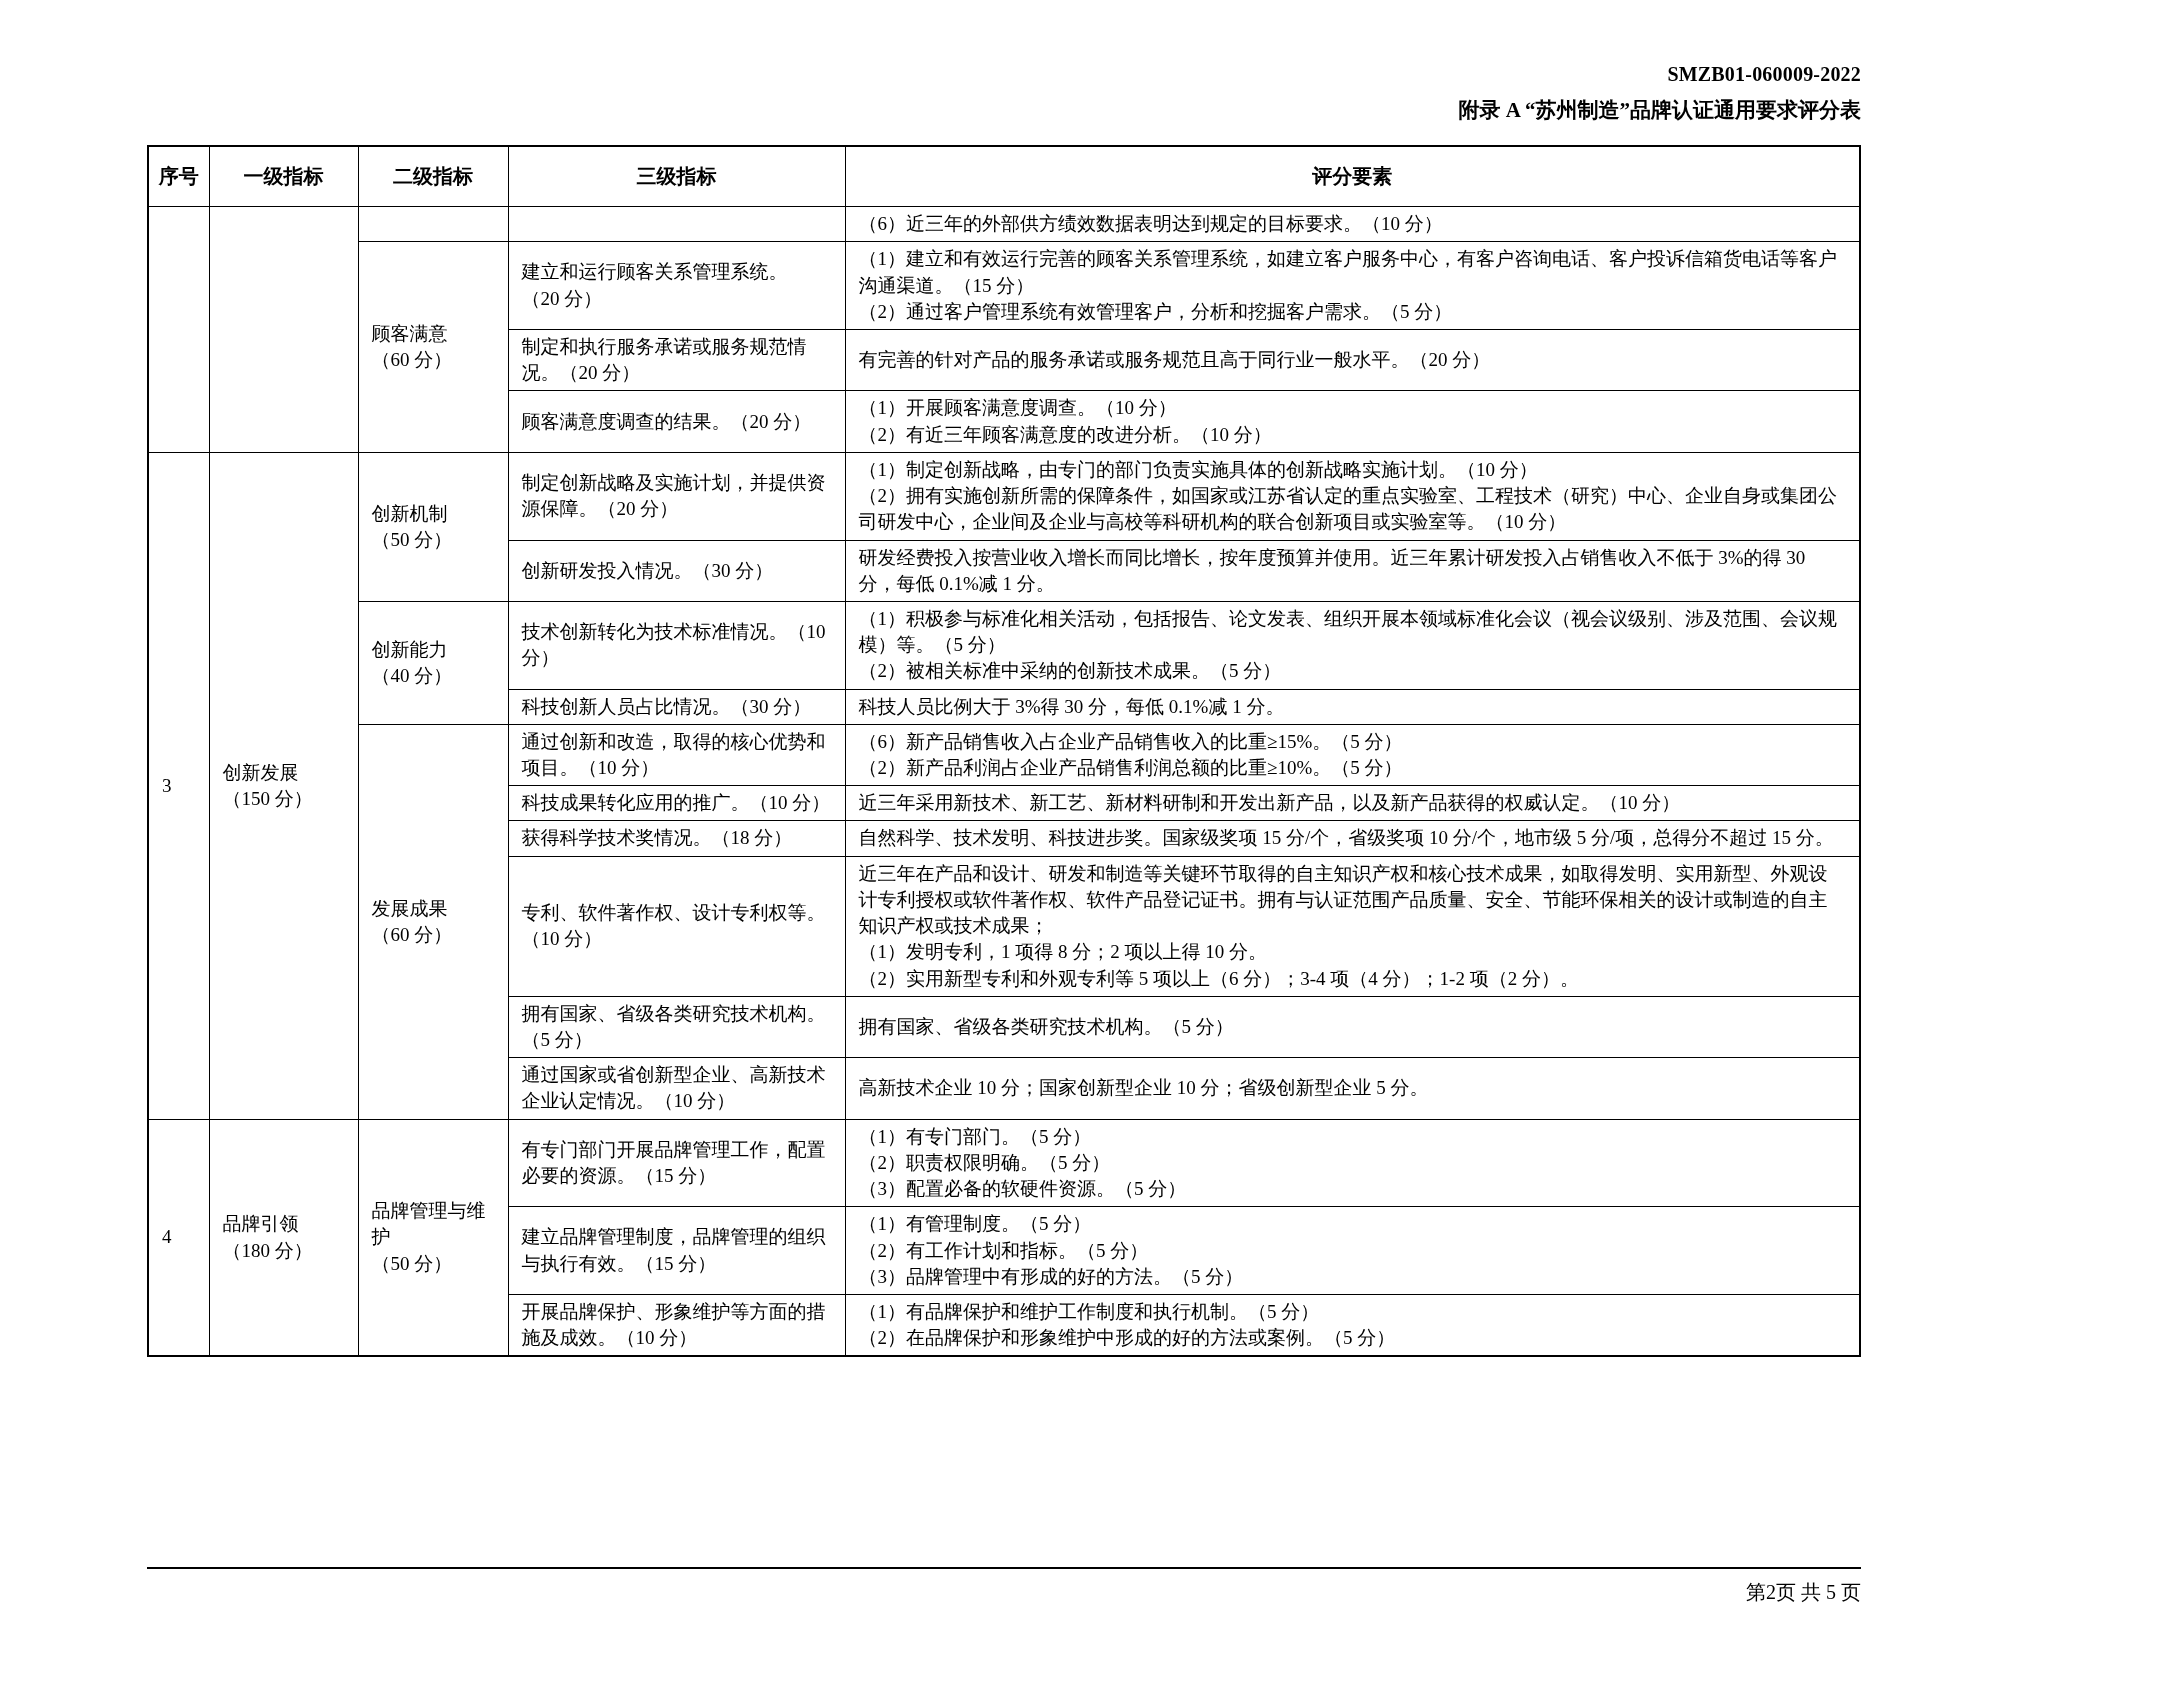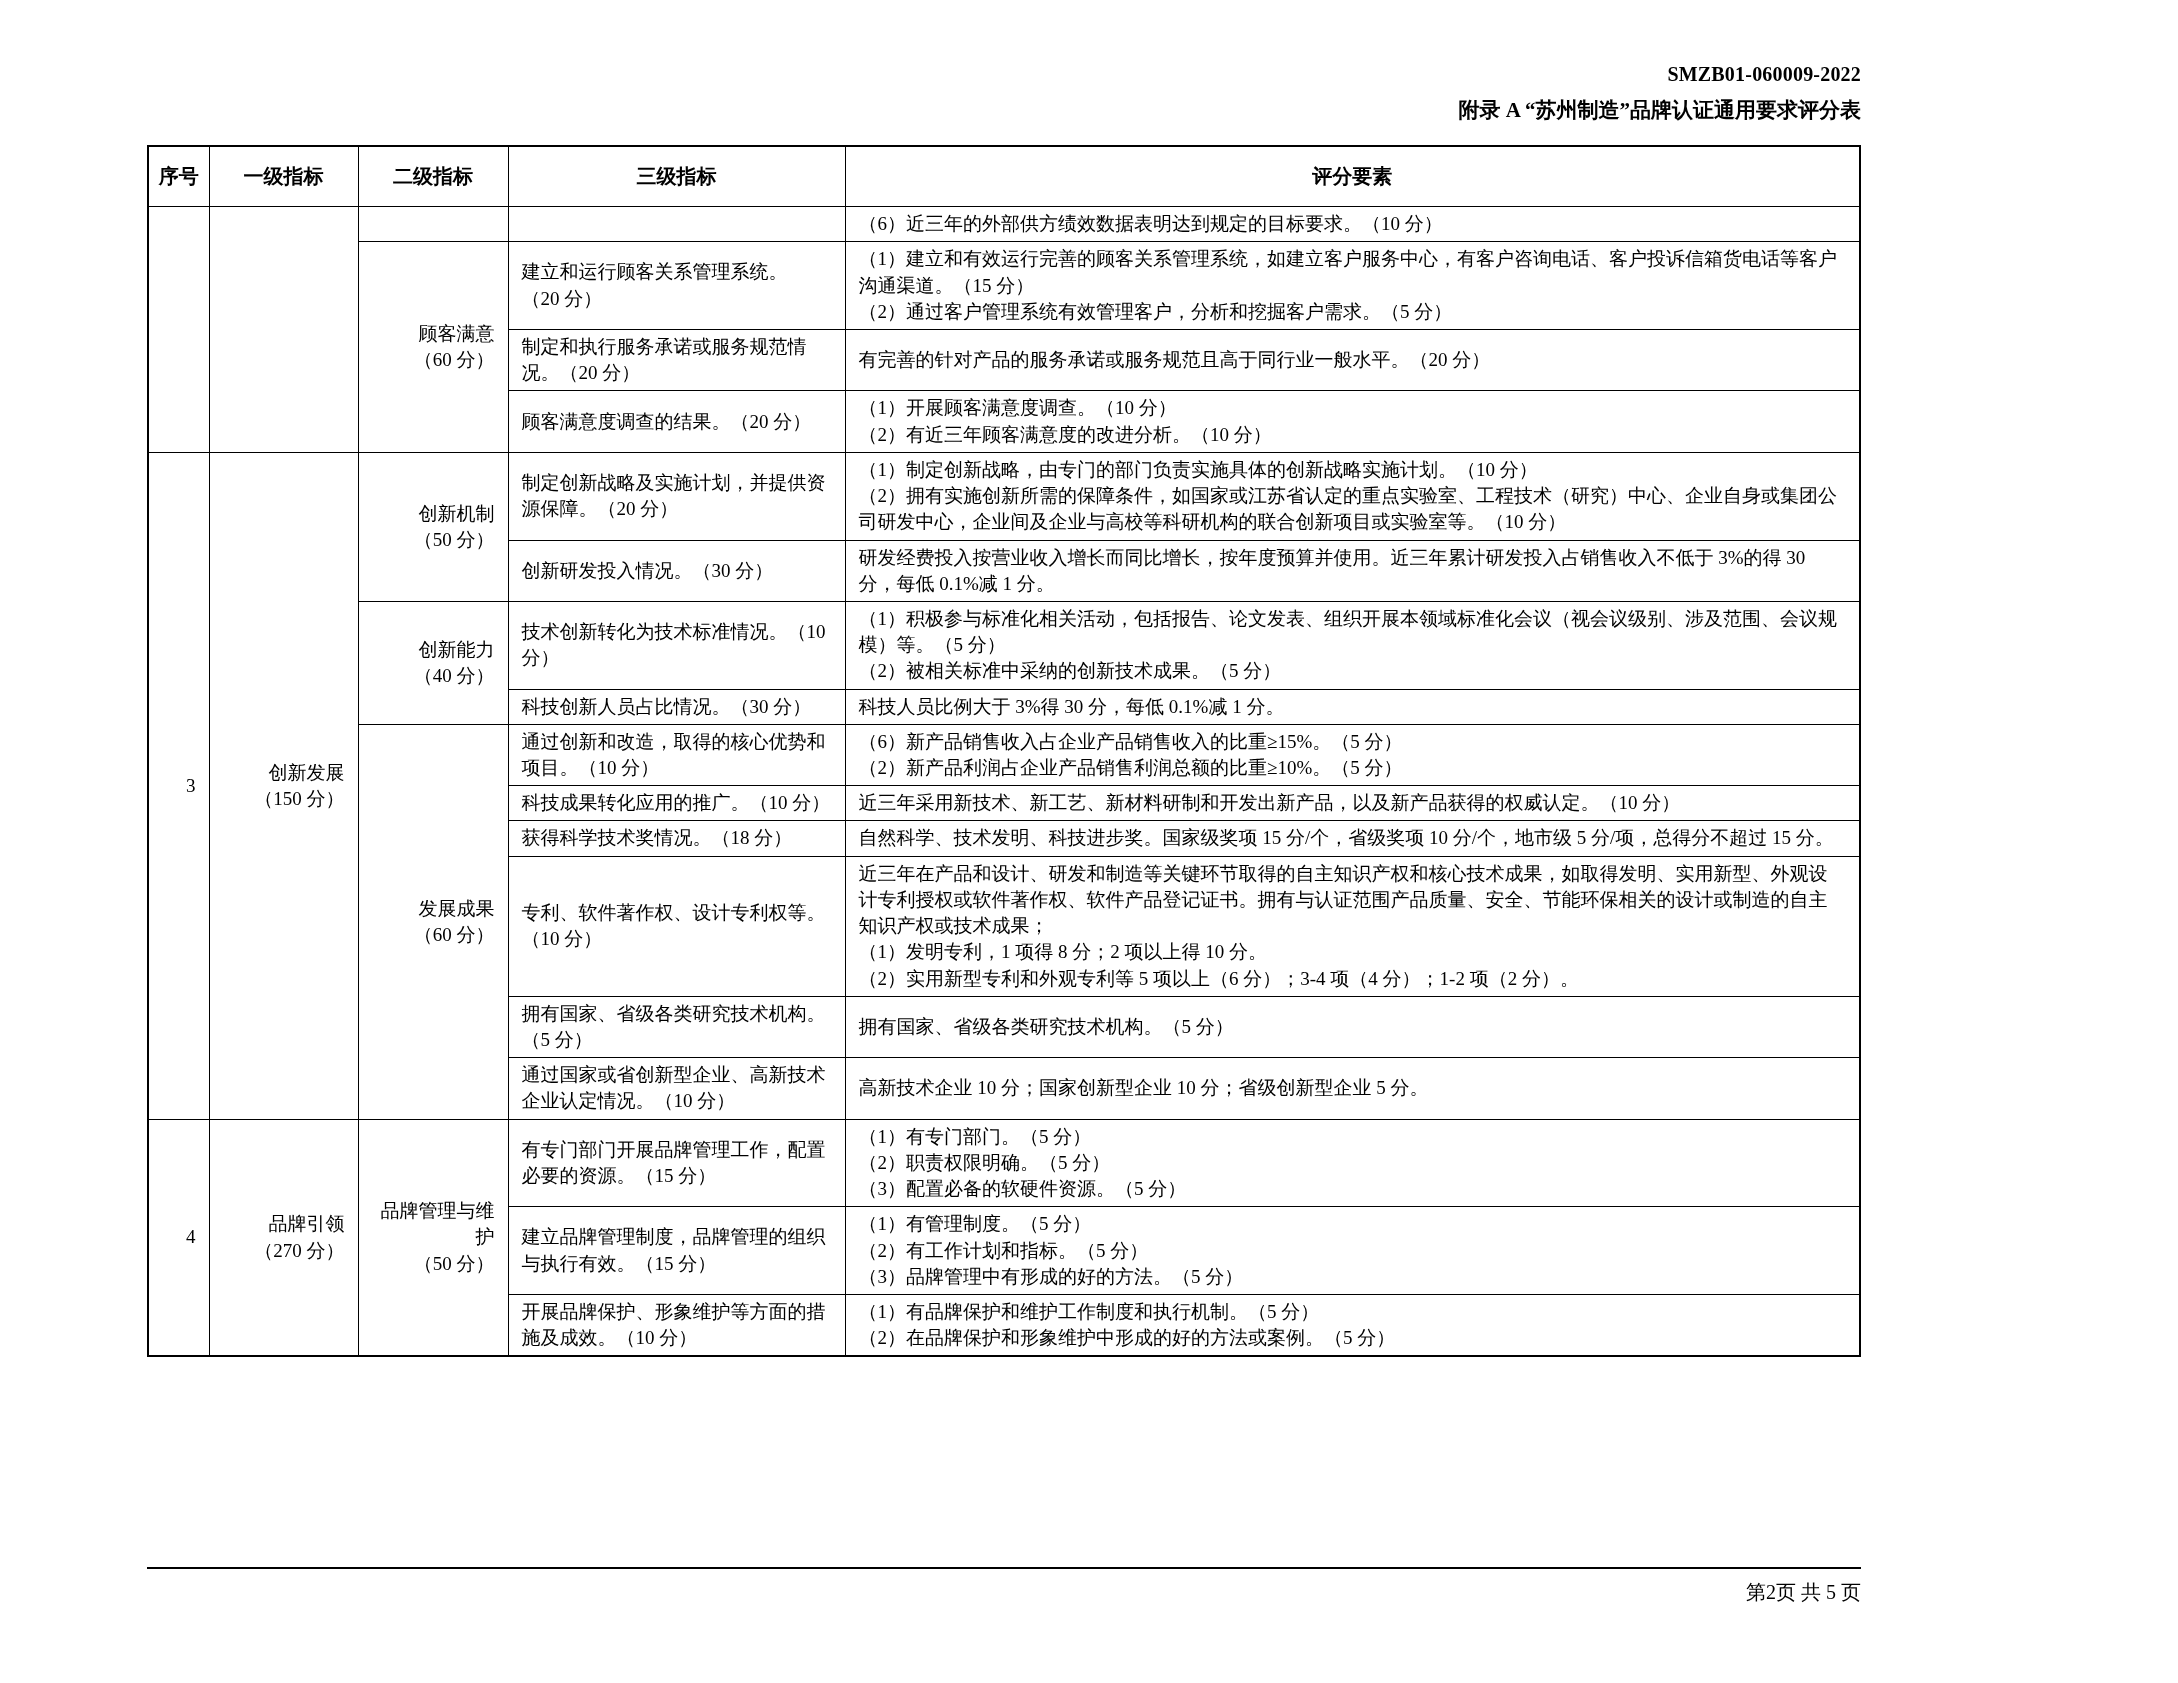--- a/index.html
+++ b/index.html
@@ -52,21 +52,21 @@
   table.grid thead th {
     text-align: center;
     font-weight: bold;
     padding: 16px 4px;
     font-size: 20px;
   }
   table.grid tbody td {
     font-weight: normal;
   }
   .c-center {
-    text-align: right;
+    text-align: left;
   }
   .c-left {
     text-align: left;
   }
   .col-no    { width: 61px; }
   .col-l1    { width: 149px; }
   .col-l2    { width: 150px; }
   .col-l3    { width: 337px; }
   .col-score { width: auto; }
   .cellmulti {
@@ -208,21 +208,21 @@
       </tr>
 
       <tr>
         <td class="c-left cellmulti">通过国家或省创新型企业、高新技术企业认定情况。（10 分）</td>
         <td class="c-left">高新技术企业 10 分；国家创新型企业 10 分；省级创新型企业 5 分。</td>
       </tr>
 
       <tr>
         <td class="c-center" rowspan="3">4</td>
         <td class="c-center cellmulti" rowspan="3">品牌引领
-（270 分）</td>
+（180 分）</td>
         <td class="c-center cellmulti" rowspan="3">品牌管理与维护
 （50 分）</td>
         <td class="c-left cellmulti">有专门部门开展品牌管理工作，配置必要的资源。（15 分）</td>
         <td class="c-left cellmulti">（1）有专门部门。（5 分）
 （2）职责权限明确。（5 分）
 （3）配置必备的软硬件资源。（5 分）</td>
       </tr>
 
       <tr>
         <td class="c-left cellmulti">建立品牌管理制度，品牌管理的组织与执行有效。（15 分）</td>

